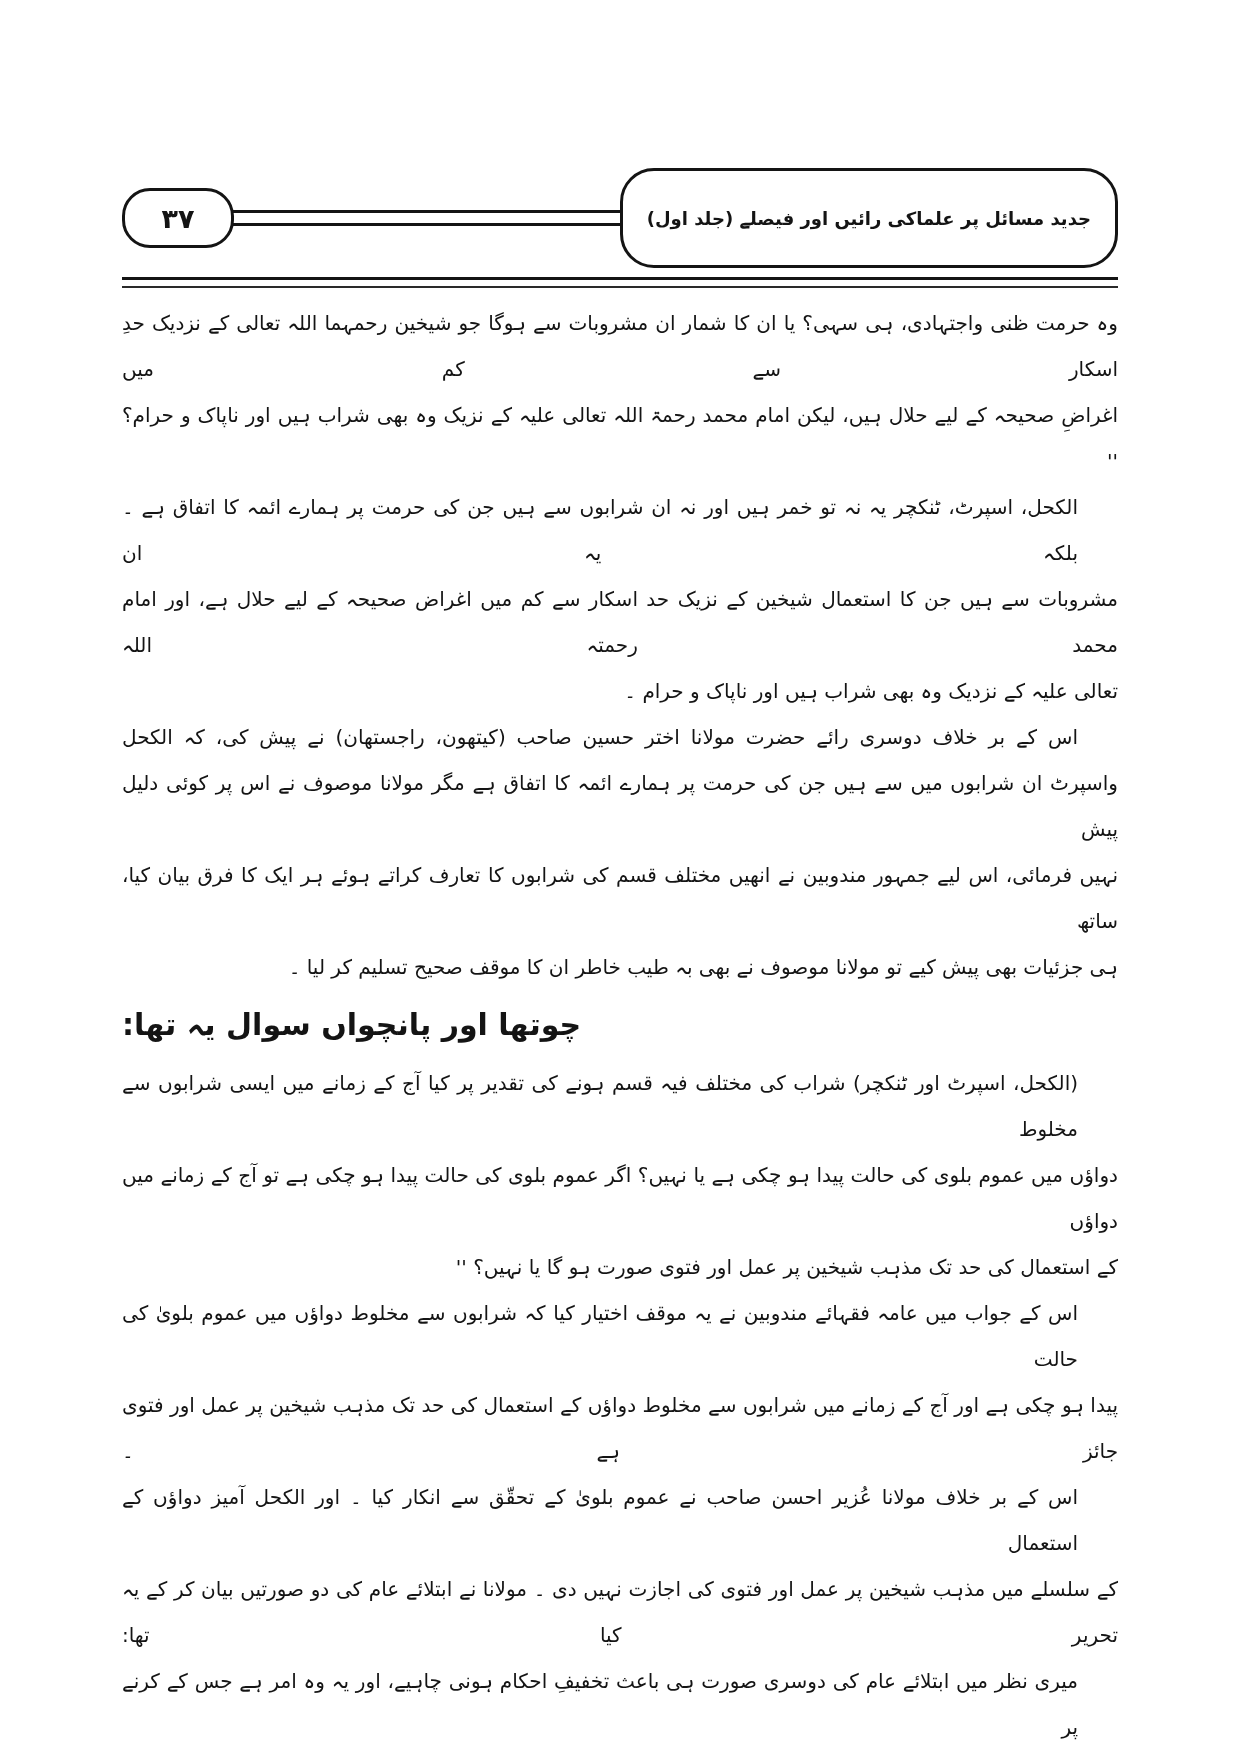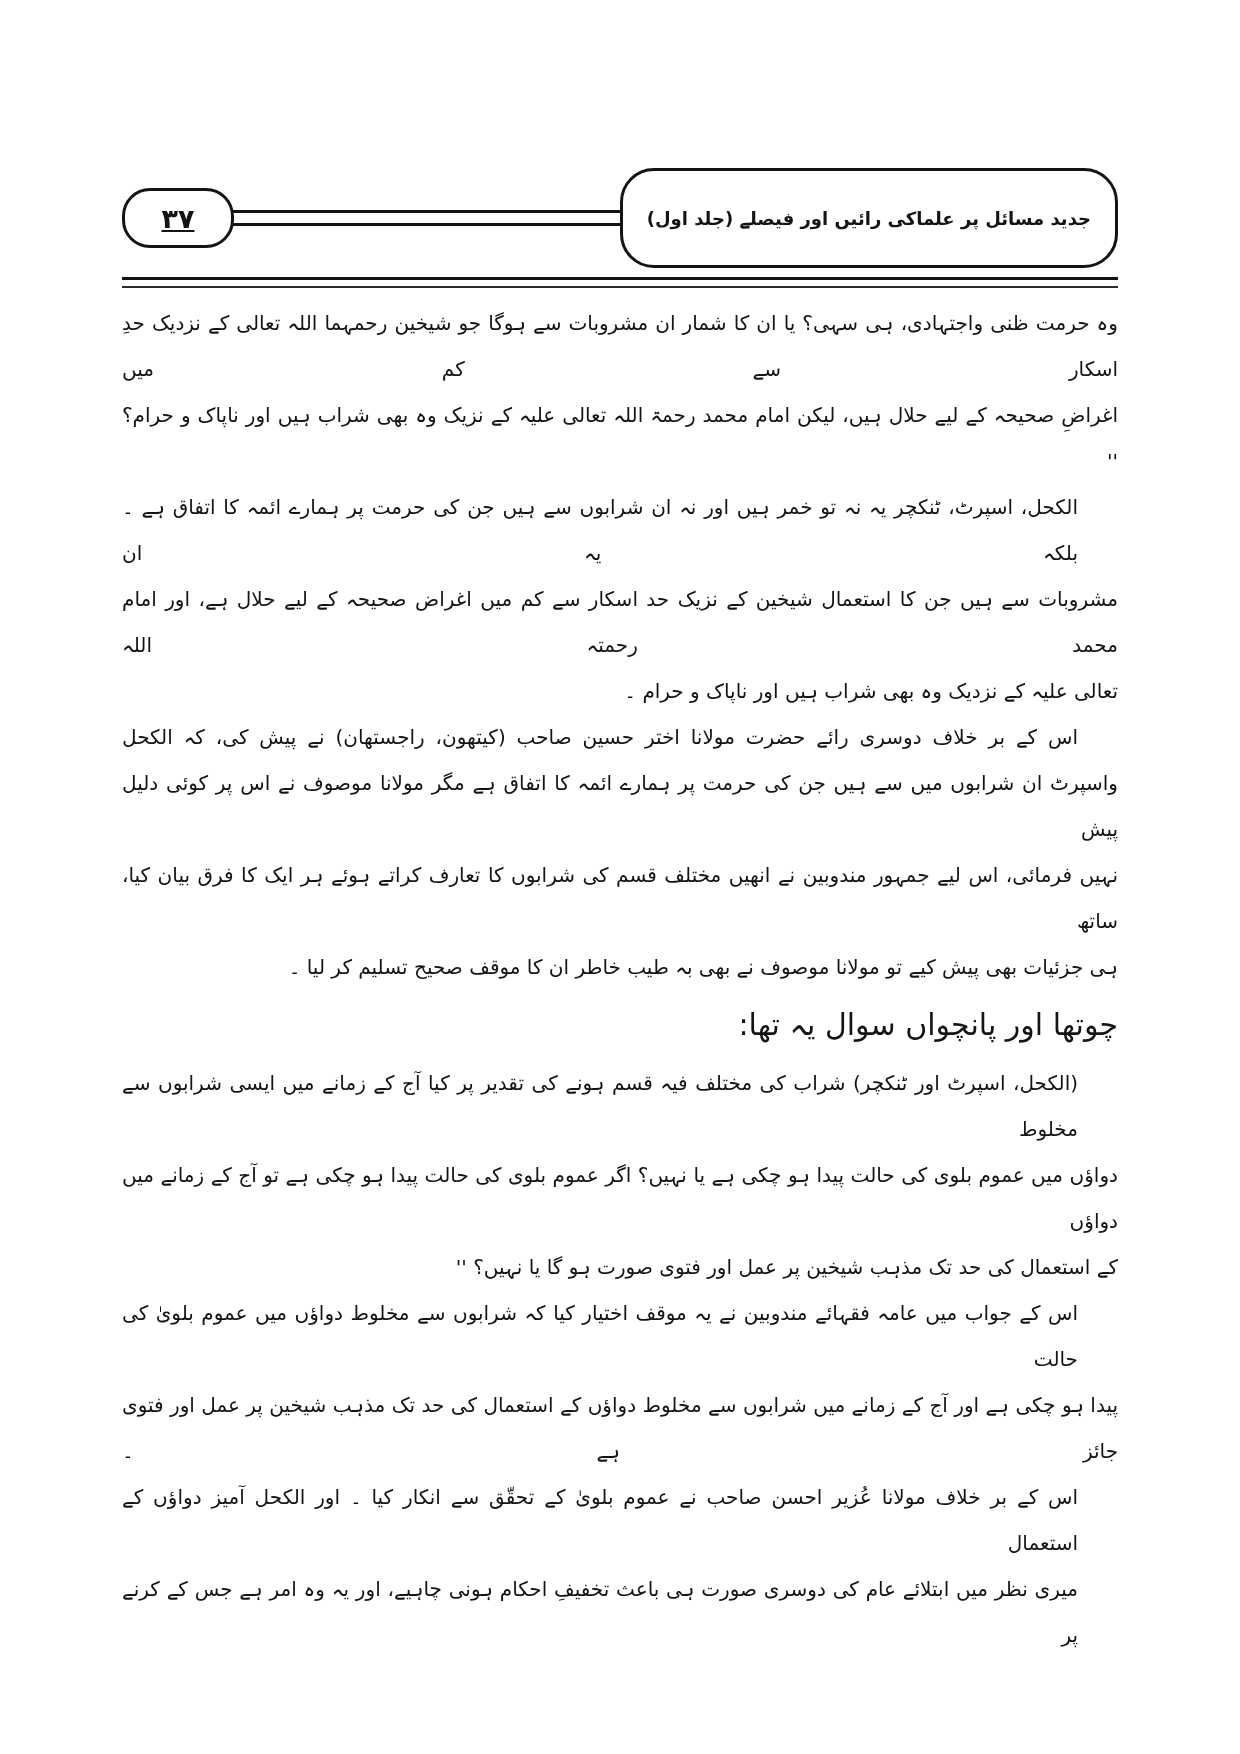--- a/index.html
+++ b/index.html
@@ -19,21 +19,21 @@
     margin-top:168px;
     display:flex; align-items:center;
     direction:ltr;
   }
   .num-badge {
     position:relative; z-index:2;
     background:#fff;
     min-width:106px; height:54px;
     border:3px solid #141414; border-radius:28px;
     display:flex; align-items:center; justify-content:center;
-    font-size:27px; font-weight:700;text-decoration:underline;
+    font-size:27px; font-weight:700;
   }
   .connector {
     position:relative; z-index:1;
     flex:1; height:10px;
     border-top:3px solid #141414;
     border-bottom:3px solid #141414;
     margin:0 -8px;
   }
   .title-badge {
     position:relative; z-index:2;
@@ -58,22 +58,22 @@
     margin-top:12px;
     font-size:20px;
     line-height:46px;
   }
   .para { margin:0; }
   .line { text-align:right; }
   .line.fill { text-align:justify; text-align-last:justify; }
   .line.indent { padding-right:40px; }
 
   .section-heading {
-    text-align:right;
-    font-size:30px; font-weight:400;
+    text-align:left;
+    font-size:30px; font-weight:700;
     line-height:62px;
     margin:4px 0 4px 0;
   }
 </style>
 </head>
 <body>
 
 <div class="sheet">
   <div class="content">
 
@@ -110,20 +110,21 @@
           <div class="line fill indent">(الکحل، اسپرٹ اور ٹنکچر) شراب کی مختلف فیہ قسم ہونے کی تقدیر پر کیا آج کے زمانے میں ایسی شرابوں سے مخلوط</div>
           <div class="line fill">دواؤں میں عموم بلوی کی حالت پیدا ہو چکی ہے یا نہیں؟ اگر عموم بلوی کی حالت پیدا ہو چکی ہے تو آج کے زمانے میں دواؤں</div>
           <div class="line">کے استعمال کی حد تک مذہب شیخین پر عمل اور فتوی صورت ہو گا یا نہیں؟ ''</div>
         </div>
         <div class="para">
           <div class="line fill indent">اس کے جواب میں عامہ فقہائے مندوبین نے یہ موقف اختیار کیا کہ شرابوں سے مخلوط دواؤں میں عموم بلویٰ کی حالت</div>
           <div class="line fill">پیدا ہو چکی ہے اور آج کے زمانے میں شرابوں سے مخلوط دواؤں کے استعمال کی حد تک مذہب شیخین پر عمل اور فتوی جائز ہے ۔</div>
         </div>
         <div class="para">
           <div class="line fill indent">اس کے بر خلاف مولانا عُزیر احسن صاحب نے عموم بلویٰ کے تحقّق سے انکار کیا ۔ اور الکحل آمیز دواؤں کے استعمال</div>
+          <div class="line fill">کے سلسلے میں مذہب شیخین پر عمل اور فتوی کی اجازت نہیں دی ۔ مولانا نے ابتلائے عام کی دو صورتیں بیان کر کے یہ تحریر کیا تھا:</div>
         </div>
         <div class="para">
           <div class="line fill indent">میری نظر میں ابتلائے عام کی دوسری صورت ہی باعث تخفیفِ احکام ہونی چاہیے، اور یہ وہ امر ہے جس کے کرنے پر</div>
         </div>
       </div>
 
   </div>
 </div>
 
 </body></html>

